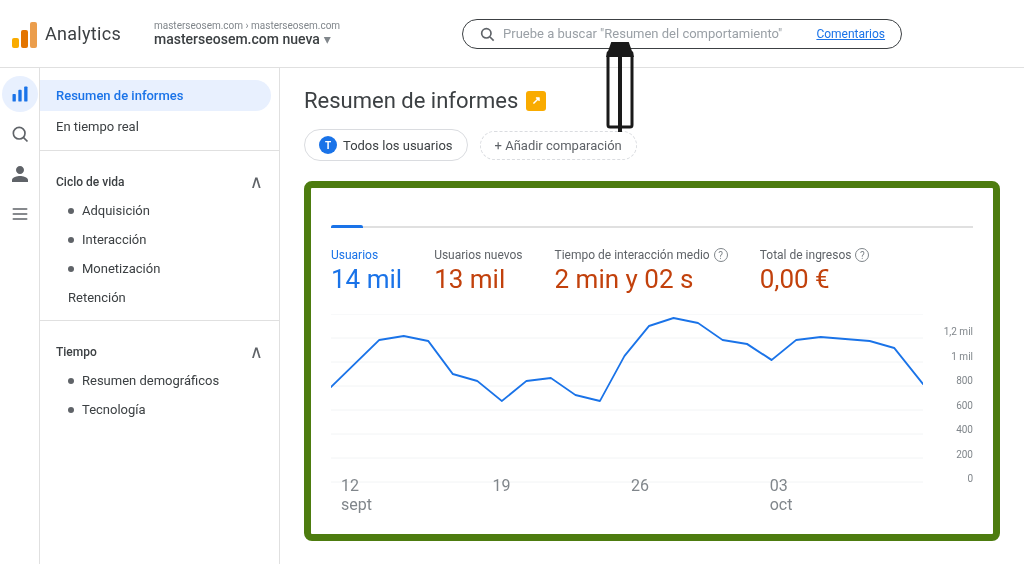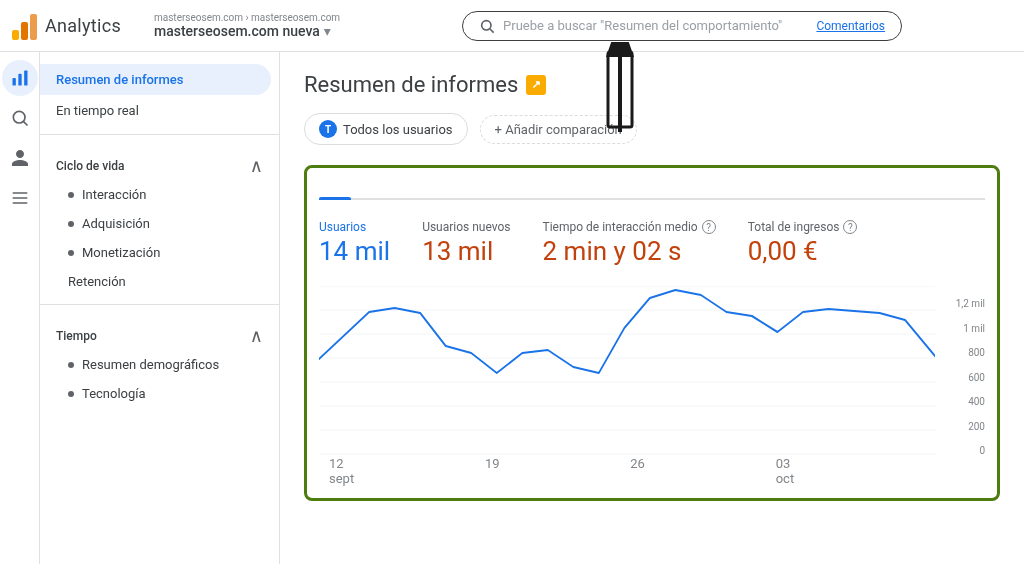--- a/index.html
+++ b/index.html
@@ -8,21 +8,21 @@
       background: #fff;
       width: 1024px;
       height: 564px;
       overflow: hidden;
       display: flex;
       flex-direction: column;
     }
 
     
     .top-bar {
-      height: 52px;
+      height: 68px;
       display: flex;
       align-items: center;
       padding: 0 12px;
       border-bottom: 1px solid #e0e0e0;
       gap: 12px;
       flex-shrink: 0;
     }
     .logo-area {
       display: flex;
       align-items: center;
@@ -278,23 +278,23 @@
       border: 1px dashed #dadce0;
       border-radius: 20px;
       font-size: 13px;
       color: #5f6368;
       cursor: pointer;
       background: #fff;
     }
 
     
     .metrics-card {
-      border: 3px solid #4d7c0f;
+      border: 7px solid #4d7c0f;
       border-radius: 8px;
-      padding: 12px;
+      padding: 20px;
       background: #fff;
     }
     .metrics-tabs {
       display: flex;
       gap: 0;
       margin-bottom: 20px;
       border-bottom: 2px solid #e0e0e0;
     }
     .metrics-tab {
       padding: 8px 16px 10px;
@@ -385,21 +385,21 @@
       top: 0;
       bottom: 30px;
     }
     .chart-x-labels {
       position: absolute;
       bottom: 0;
       left: 0;
       right: 50px;
       display: flex;
       justify-content: space-between;
-      font-size: 13px;
+      font-size: 16px;
       color: #80868b;
       padding: 0 10px;
     }
     .x-label {
       display: flex;
       flex-direction: column;
       align-items: flex-start;
     }
 
     
@@ -505,25 +505,25 @@
     </div>
 
     <div class="sidebar-divider"></div>
 
     <div class="sidebar-section-label">
       <span>Ciclo de vida</span>
       <span class="sidebar-expand-icon">∧</span>
     </div>
     <div class="sidebar-sub-item">
       <span class="sidebar-bullet"></span>
-      <span>Interacción</span>
+      <span>Adquisición</span>
     </div>
     <div class="sidebar-sub-item">
       <span class="sidebar-bullet"></span>
-      <span>Adquisición</span>
+      <span>Interacción</span>
     </div>
     <div class="sidebar-sub-item">
       <span class="sidebar-bullet"></span>
       <span>Monetización</span>
     </div>
     <div class="sidebar-sub-item">
       <span>Retención</span>
     </div>
 
     <div class="sidebar-divider"></div>

